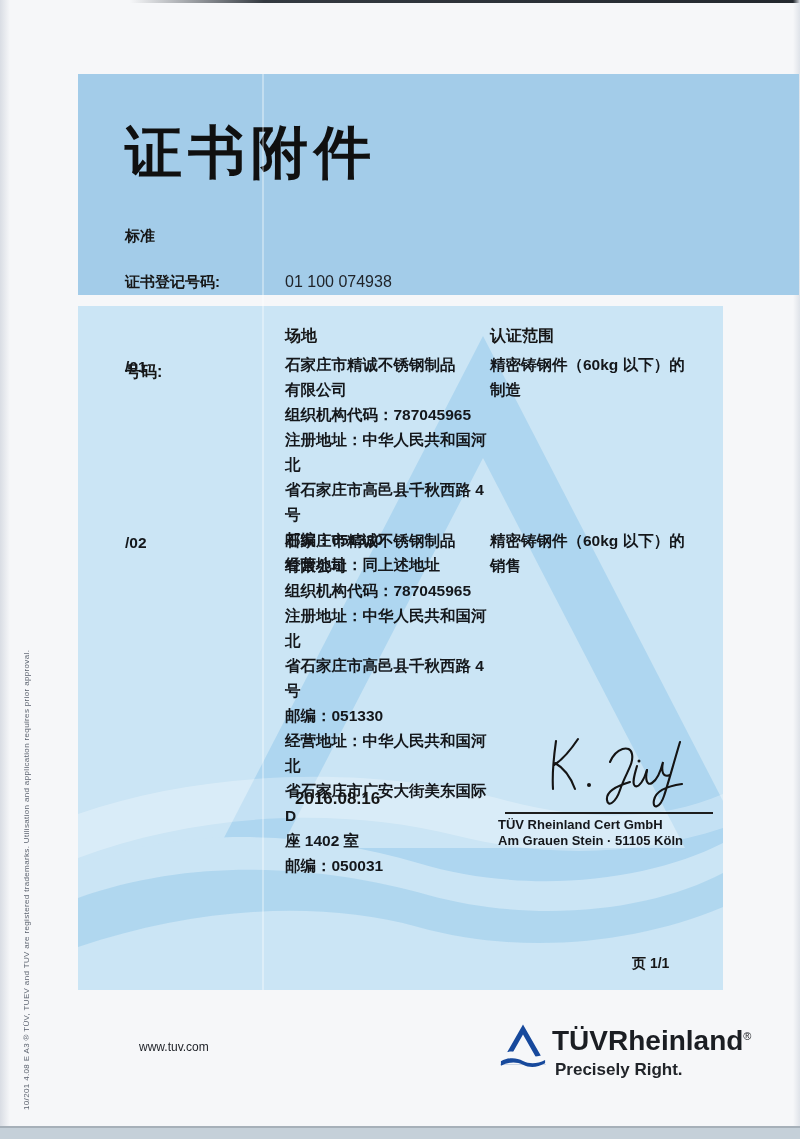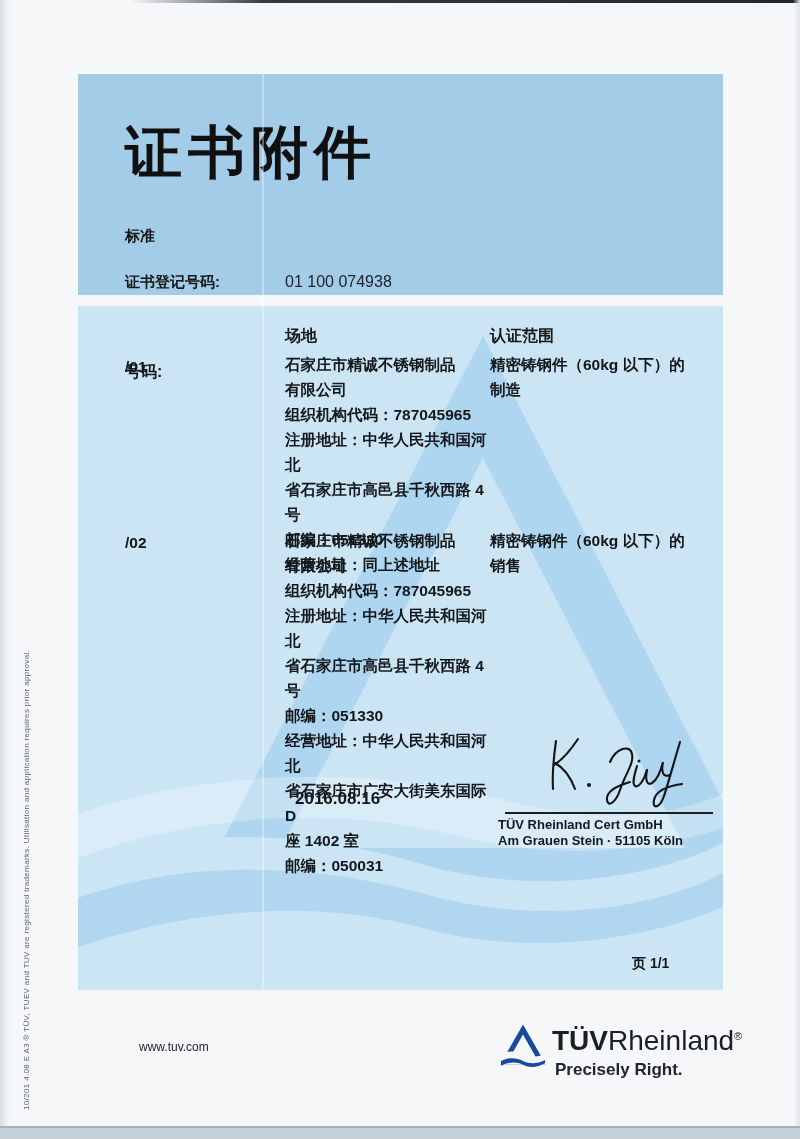--- a/index.html
+++ b/index.html
@@ -15,21 +15,21 @@
   .right-edge{position:absolute;right:0;top:0;width:7px;height:100%;
     background:linear-gradient(to left,#dfe3e9,rgba(246,247,249,0));}
   .bottom-strip{position:absolute;left:0;top:1126px;width:800px;height:13px;
     background:#c5d0d9;border-top:2px solid #a6b0b9;}
 
   
   .side-note{position:absolute;left:22px;top:1110px;transform:rotate(-90deg);
     transform-origin:0 0;font-size:8px;color:#5d6470;letter-spacing:.35px;white-space:nowrap;}
 
   
-  .header-band{position:absolute;left:78px;top:74px;width:645px;height:221px;background:#a3cce9;}
+  .header-band{position:absolute;left:78px;top:74px;width:721px;height:221px;background:#a3cce9;}
   .fold-line{position:absolute;left:262px;top:74px;width:2px;height:916px;background:rgba(255,255,255,.35);}
   .doc-title{position:absolute;left:47px;top:50px;font-size:57px;font-weight:700;
     letter-spacing:6px;color:#101010;line-height:1;}
   .std-label{position:absolute;left:47px;top:153px;font-size:15px;font-weight:700;}
   .std-value{position:absolute;left:207px;top:146px;font-size:20px;font-weight:700;letter-spacing:.2px;}
   .certno-label{position:absolute;left:47px;top:199px;font-size:15px;font-weight:700;}
   .certno-value{position:absolute;left:207px;top:199px;font-size:16px;font-weight:400;color:#20242a;}
 
   
   .table-area{position:absolute;left:78px;top:306px;width:645px;height:684px;
@@ -46,21 +46,21 @@
   .sig-svg{position:absolute;left:462px;top:422px;width:178px;height:90px;}
   .sig-line{position:absolute;left:427px;top:506px;width:208px;border-top:2px solid #1d1d1d;}
   .sig-org{position:absolute;left:420px;top:511px;width:222px;text-align:left;
     font-size:13px;line-height:16px;font-weight:600;color:#14171b;}
   .page-num{position:absolute;left:554px;top:649px;font-size:14px;font-weight:700;}
 
   
   .website{position:absolute;left:97px;top:1040px;font-size:12px;color:#1d2026;margin-left:42px;}
   .logo-mark{position:absolute;left:499px;top:1023px;width:48px;height:46px;}
   .brand{position:absolute;left:552px;top:1026px;font-size:28px;color:#1b1e23;line-height:1.1;}
-  .brand .b{font-weight:700;} .brand .r{font-weight:400;margin-top:32px;}
+  .brand .b{font-weight:700;} .brand .r{font-weight:700;margin-top:32px;}
   .brand sup{font-size:11px;font-weight:400;vertical-align:super;}
   .tagline{position:absolute;left:555px;top:1060px;font-size:17px;font-weight:600;color:#22252a;}
 </style>
 </head>
 <body>
 
 <div class="page">
 
   <div class="top-edge"></div>
   <div class="left-edge"></div>

